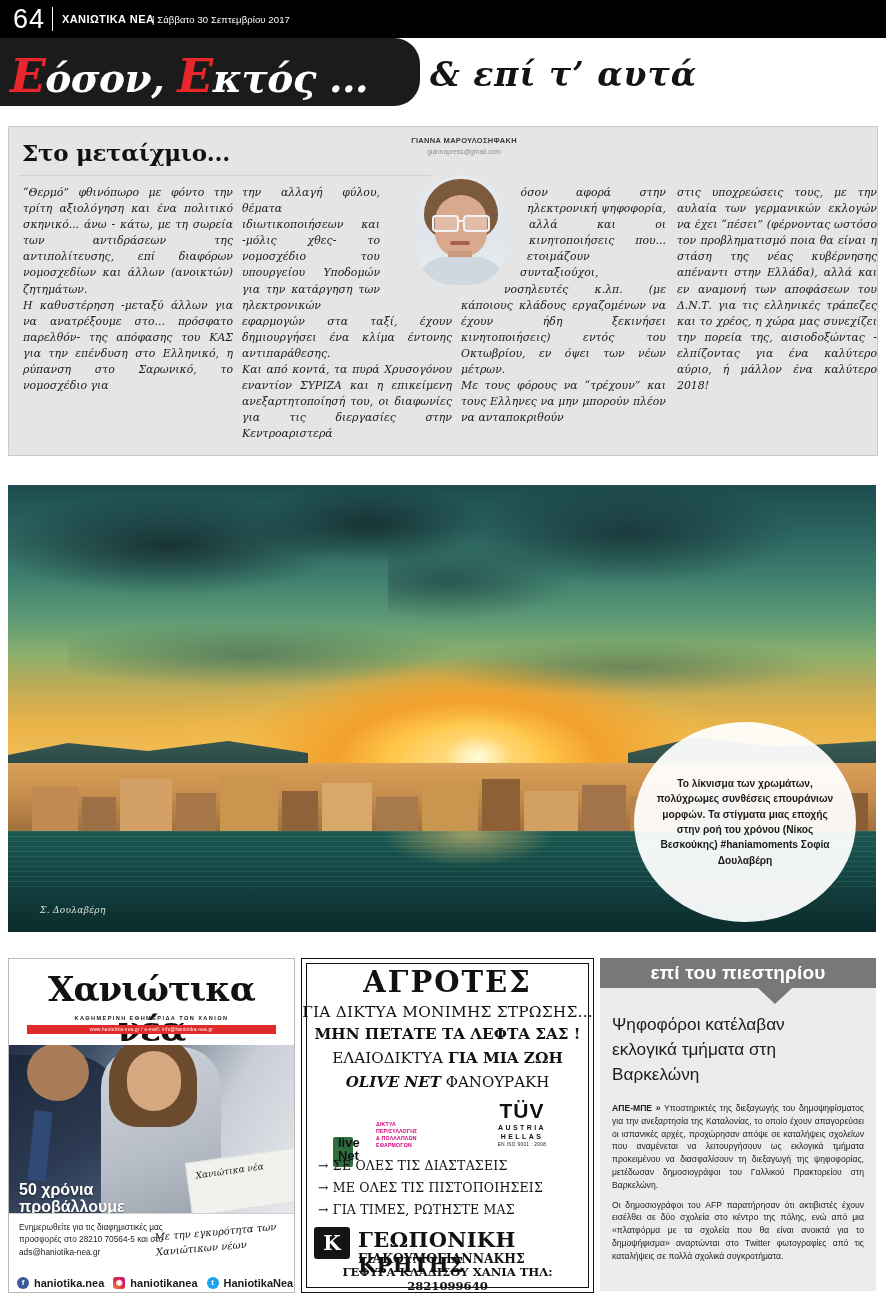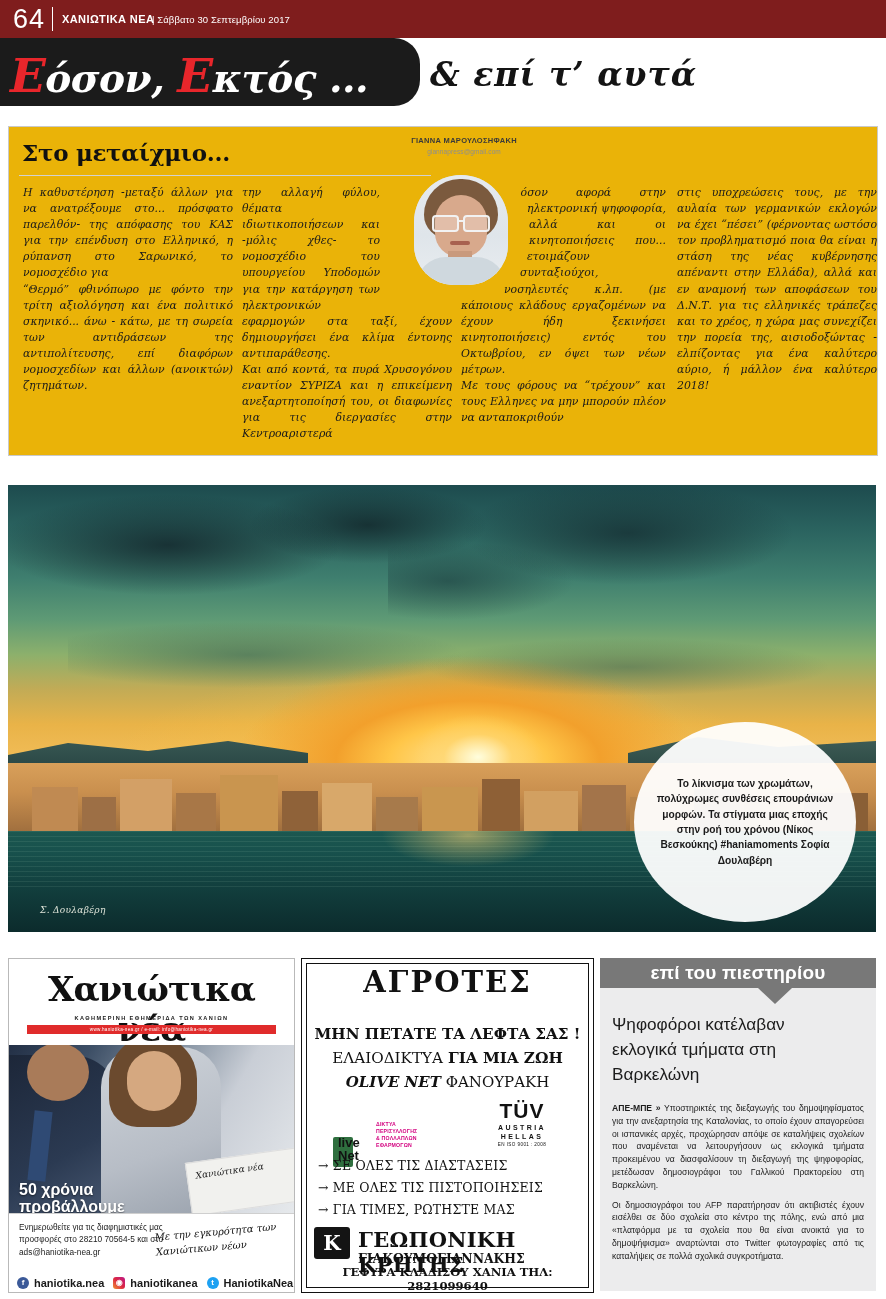--- a/index.html
+++ b/index.html
@@ -6,21 +6,21 @@
   body{
     width:886px;height:1299px;background:#fff;
     font-family:"Liberation Sans",sans-serif;
     overflow:hidden;position:relative;
   }
   .page{position:relative;width:886px;height:1299px;}
 
   
   .topbar{
     position:absolute;left:0;top:0;width:886px;height:38px;
-    background:#7f1d1d;
+    background:#000000;
   }
   .pagenum{
     position:absolute;left:13px;top:4px;
     font-family:"Liberation Sans",sans-serif;
     font-size:27px;color:#fff;font-weight:300;letter-spacing:1px;
   }
   .topdivider{
     position:absolute;left:52px;top:7px;width:1px;height:24px;background:#fff;
   }
   .paperName{
@@ -47,21 +47,21 @@
   .mastTail{
     position:absolute;left:430px;top:55px;
     font-family:"DejaVu Serif",serif;
     font-style:italic;font-weight:bold;font-size:33px;color:#141414;
     white-space:nowrap;letter-spacing:1px;
   }
 
   
   .articleBox{
     position:absolute;left:8px;top:126px;width:868px;height:328px;
-    border:1px solid #c9c9c9;background:#eab308;
+    border:1px solid #c9c9c9;background:#e5e5e5;
   }
   .artTitle{
     position:absolute;left:13px;top:12px;
     font-family:"DejaVu Serif",serif;
     font-weight:bold;font-size:23px;color:#111;letter-spacing:-.3px;
   }
   .artRule{
     position:absolute;left:10px;top:48px;width:412px;height:1px;background:#d2d2d2;
   }
 
@@ -350,22 +350,22 @@
   <div class="mastTitle">
     <span class="redcap">Ε</span><span>όσον, </span><span class="redcap">Ε</span><span>κτός ...</span>
   </div>
   <div class="mastTail">&amp; επί τ’ αυτά</div>
 
   <div class="articleBox">
     <div class="artTitle">Στο μεταίχμιο...</div>
     <div class="artRule"></div>
 
     <div class="col col1">
+      <p>“Θερμό” φθινόπωρο με φόντο την τρίτη αξιολόγηση και ένα πολιτικό σκηνικό... άνω - κάτω, με τη σωρεία των αντιδράσεων της αντιπολίτευσης, επί διαφόρων νομοσχεδίων και άλλων (ανοικτών) ζητημάτων.</p>
       <p>Η καθυστέρηση -μεταξύ άλλων για να ανατρέξουμε στο... πρόσφατο παρελθόν- της απόφασης του ΚΑΣ για την επένδυση στο Ελληνικό, η ρύπανση στο Σαρωνικό, το νομοσχέδιο για</p>
-      <p>“Θερμό” φθινόπωρο με φόντο την τρίτη αξιολόγηση και ένα πολιτικό σκηνικό... άνω - κάτω, με τη σωρεία των αντιδράσεων της αντιπολίτευσης, επί διαφόρων νομοσχεδίων και άλλων (ανοικτών) ζητημάτων.</p>
     </div>
 
     <div class="col col2">
       <div class="wrapShapeL"></div>
       <p>την αλλαγή φύλου, θέματα ιδιωτικοποιήσεων και -μόλις χθες- το νομοσχέδιο του υπουργείου Υποδομών για την κατάργηση των ηλεκτρονικών εφαρμογών στα ταξί, έχουν δημιουργήσει ένα κλίμα έντονης αντιπαράθεσης.</p>
       <p>Και από κοντά, τα πυρά Χρυσογόνου εναντίον ΣΥΡΙΖΑ και η επικείμενη ανεξαρτητοποίησή του, οι διαφωνίες για τις διεργασίες στην Κεντροαριστερά</p>
     </div>
 
     <div class="col col3">
       <div class="wrapShapeR"></div>
@@ -472,20 +472,21 @@
         <span class="sicon tw">t</span>
         <span class="shandle">HaniotikaNea</span>
         <span class="sweb">www.haniotika-nea.gr</span>
       </div>
     </div>
   </div>
 
   <div class="adMid">
     <div class="adMidInner"></div>
     <div class="amTitle">ΑΓΡΟΤΕΣ</div>
+    <div class="amL2">ΓΙΑ ΔΙΚΤΥΑ ΜΟΝΙΜΗΣ ΣΤΡΩΣΗΣ...</div>
     <div class="amL3">ΜΗΝ ΠΕΤΑΤΕ ΤΑ ΛΕΦΤΑ ΣΑΣ !</div>
     <div class="amL4">
       <span>ΕΛΑΙΟΔΙΚΤΥΑ </span><b>ΓΙΑ ΜΙΑ ΖΩΗ</b>
     </div>
     <div class="amL5">
       <i>OLIVE NET</i><span> ΦΑΝΟΥΡΑΚΗ</span>
     </div>
 
     <div class="amLogos">
       <div class="olivenet">

